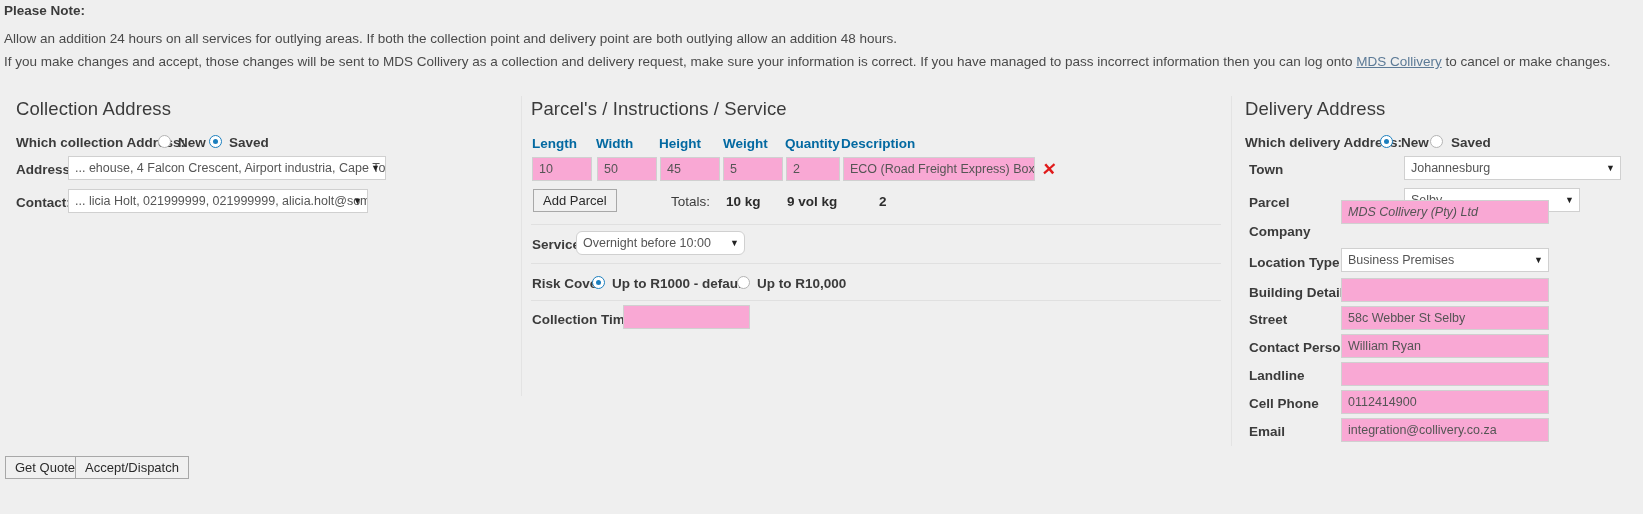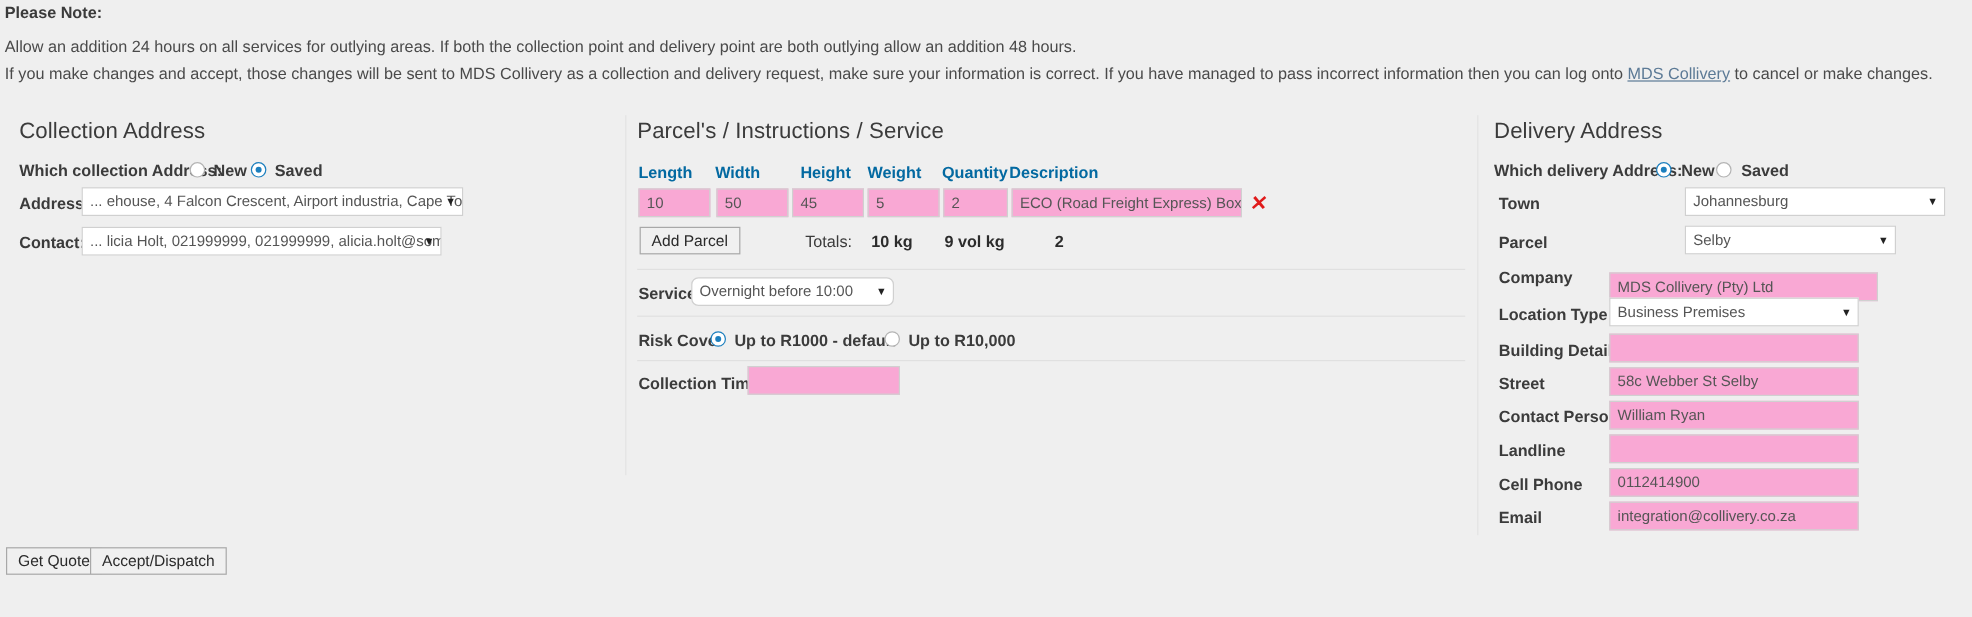--- a/index.html
+++ b/index.html
@@ -131,21 +131,21 @@
   <div class="lbl" style="left:16px; top:195px;">Contact:</div>
   <div class="sel" style="left:68px; top:189px; width:300px;">
     <span>... licia Holt, 021999999, 021999999, alicia.holt@somfy.com</span>
     <span class="caret">▼</span>
   </div>
 
   <div class="col-heading" style="left:531px; top:98px;">Parcel's / Instructions / Service</div>
 
   <div class="colhdr" style="left:532px; top:136px;">Length</div>
   <div class="colhdr" style="left:596px; top:136px;">Width</div>
-  <div class="colhdr" style="left:659px; top:136px;margin-left:8px;">Height</div>
+  <div class="colhdr" style="left:659px; top:136px;">Height</div>
   <div class="colhdr" style="left:723px; top:136px;">Weight</div>
   <div class="colhdr" style="left:785px; top:136px;">Quantity</div>
   <div class="colhdr" style="left:841px; top:136px;">Description</div>
 
   <div class="inp" style="left:532px; top:157px; width:60px;">10</div>
   <div class="inp" style="left:597px; top:157px; width:60px;">50</div>
   <div class="inp" style="left:660px; top:157px; width:60px;">45</div>
   <div class="inp" style="left:723px; top:157px; width:60px;">5</div>
   <div class="inp" style="left:786px; top:157px; width:54px;">2</div>
   <div class="inp" style="left:843px; top:157px; width:192px;">ECO (Road Freight Express) Box</div>
@@ -193,21 +193,21 @@
     <span class="caret">▼</span>
   </div>
 
   <div class="lbl" style="left:1249px; top:195px;">Parcel</div>
   <div class="sel" style="left:1404px; top:188px; width:176px;">
     <span>Selby</span>
     <span class="caret">▼</span>
   </div>
 
   <div class="lbl" style="left:1249px; top:224px;">Company</div>
-  <div class="inp" style="left:1341px; top:227px; width:224px;">MDS Collivery (Pty) Ltd</div>
+  <div class="inp" style="left:1341px; top:200px; width:208px;font-style:italic;">MDS Collivery (Pty) Ltd</div>
 
   <div class="lbl" style="left:1249px; top:255px;">Location Type</div>
   <div class="sel" style="left:1341px; top:248px; width:208px;">
     <span>Business Premises</span>
     <span class="caret">▼</span>
   </div>
 
   <div class="lbl" style="left:1249px; top:285px;">Building Details</div>
   <div class="inp" style="left:1341px; top:278px; width:208px;"></div>
 

